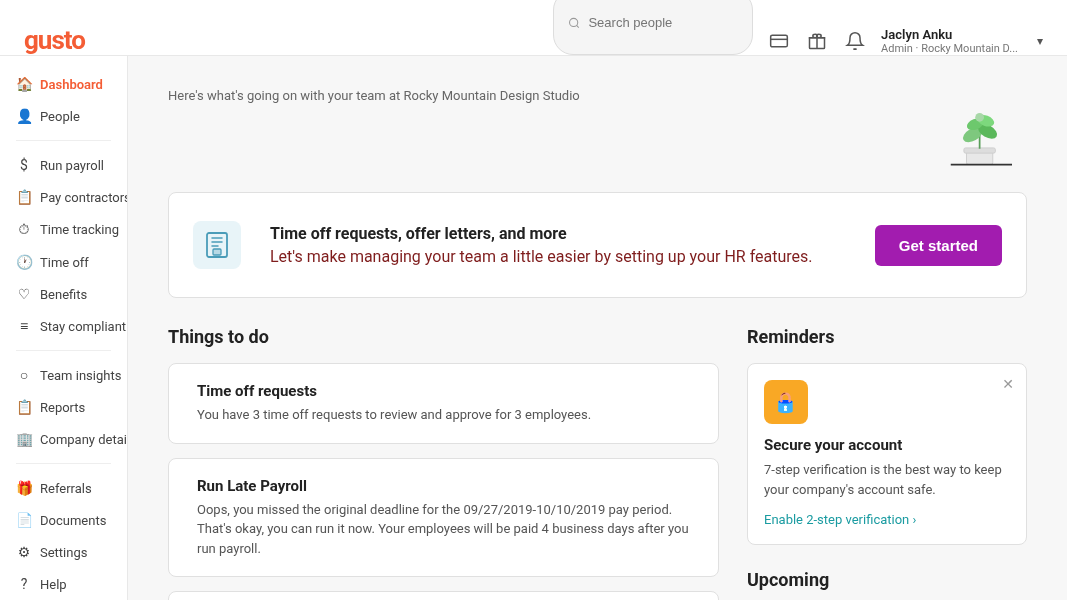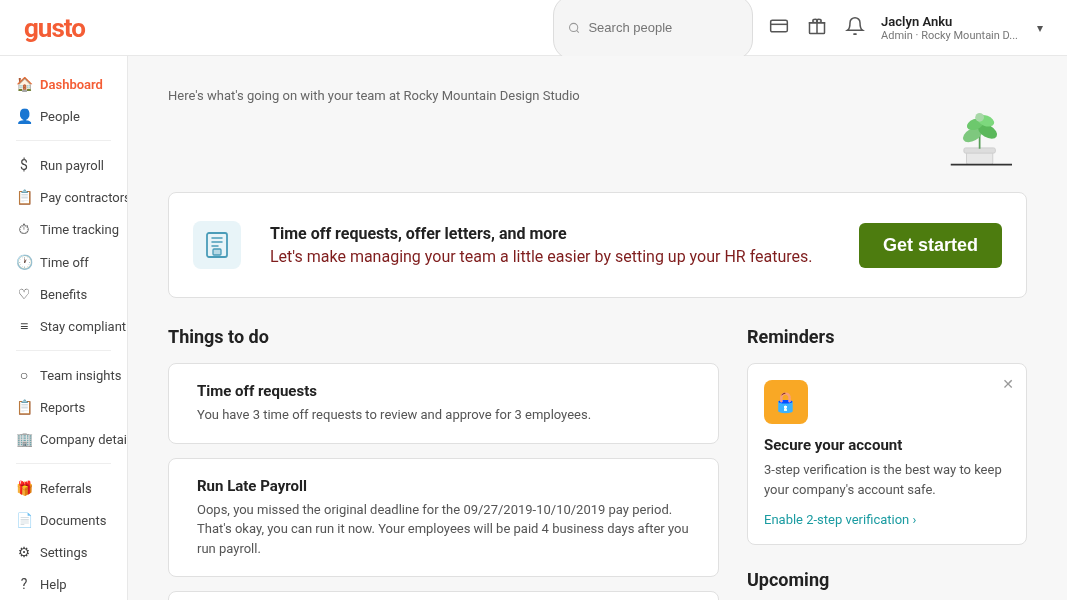--- a/index.html
+++ b/index.html
@@ -4,21 +4,21 @@
   <style>
     * { box-sizing: border-box; margin: 0; padding: 0; }
     body { font-family: -apple-system, BlinkMacSystemFont, 'Segoe UI', Roboto, sans-serif; background: #f7f7f7; color: #333; display: flex; flex-direction: column; height: 600px; overflow: hidden; }
 
     
     .topnav {
       background: #fff;
       border-bottom: 1px solid #e8e8e8;
       height: 56px;
       display: flex;
-      align-items: center;
+      align-items: flex-end;
       padding: 0 24px;
       flex-shrink: 0;
       gap: 16px;
     }
     .logo {
       font-size: 26px;
       font-weight: 700;
       color: #f45d35;
       letter-spacing: -1px;
       margin-right: auto;
@@ -150,26 +150,26 @@
       display: flex;
       align-items: center;
       justify-content: center;
       font-size: 24px;
       flex-shrink: 0;
     }
     .hr-banner-content { flex: 1; }
     .hr-banner-content h3 { font-size: 16px; font-weight: 700; color: #222; margin-bottom: 4px; }
     .hr-banner-content p { font-size: 16px; color: #7f1d1d; }
     .get-started-btn {
-      background: #4d7c0f;
+      background: #a21caf;
       color: #fff;
       border: none;
       border-radius: 6px;
       padding: 12px 24px;
-      font-size: 18px;
+      font-size: 15px;
       font-weight: 600;
       cursor: pointer;
       white-space: nowrap;
     }
 
     
     .two-col {
       display: flex;
       gap: 28px;
     }
@@ -411,21 +411,21 @@
         </div>
       </div>
 
       <div class="right-col">
         <h2 class="section-title">Reminders</h2>
 
         <div class="reminder-card">
           <span class="reminder-close">✕</span>
           <div class="lock-icon-wrap"></div>
           <h4>Secure your account</h4>
-          <p>3-step verification is the best way to keep your company's account safe.</p>
+          <p>7-step verification is the best way to keep your company's account safe.</p>
           <a class="reminder-link">Enable 2-step verification ›</a>
         </div>
 
         <h2 class="upcoming-title">Upcoming</h2>
         <div class="upcoming-label">Today</div>
 
       </div>
 
     </div>
   </main>

